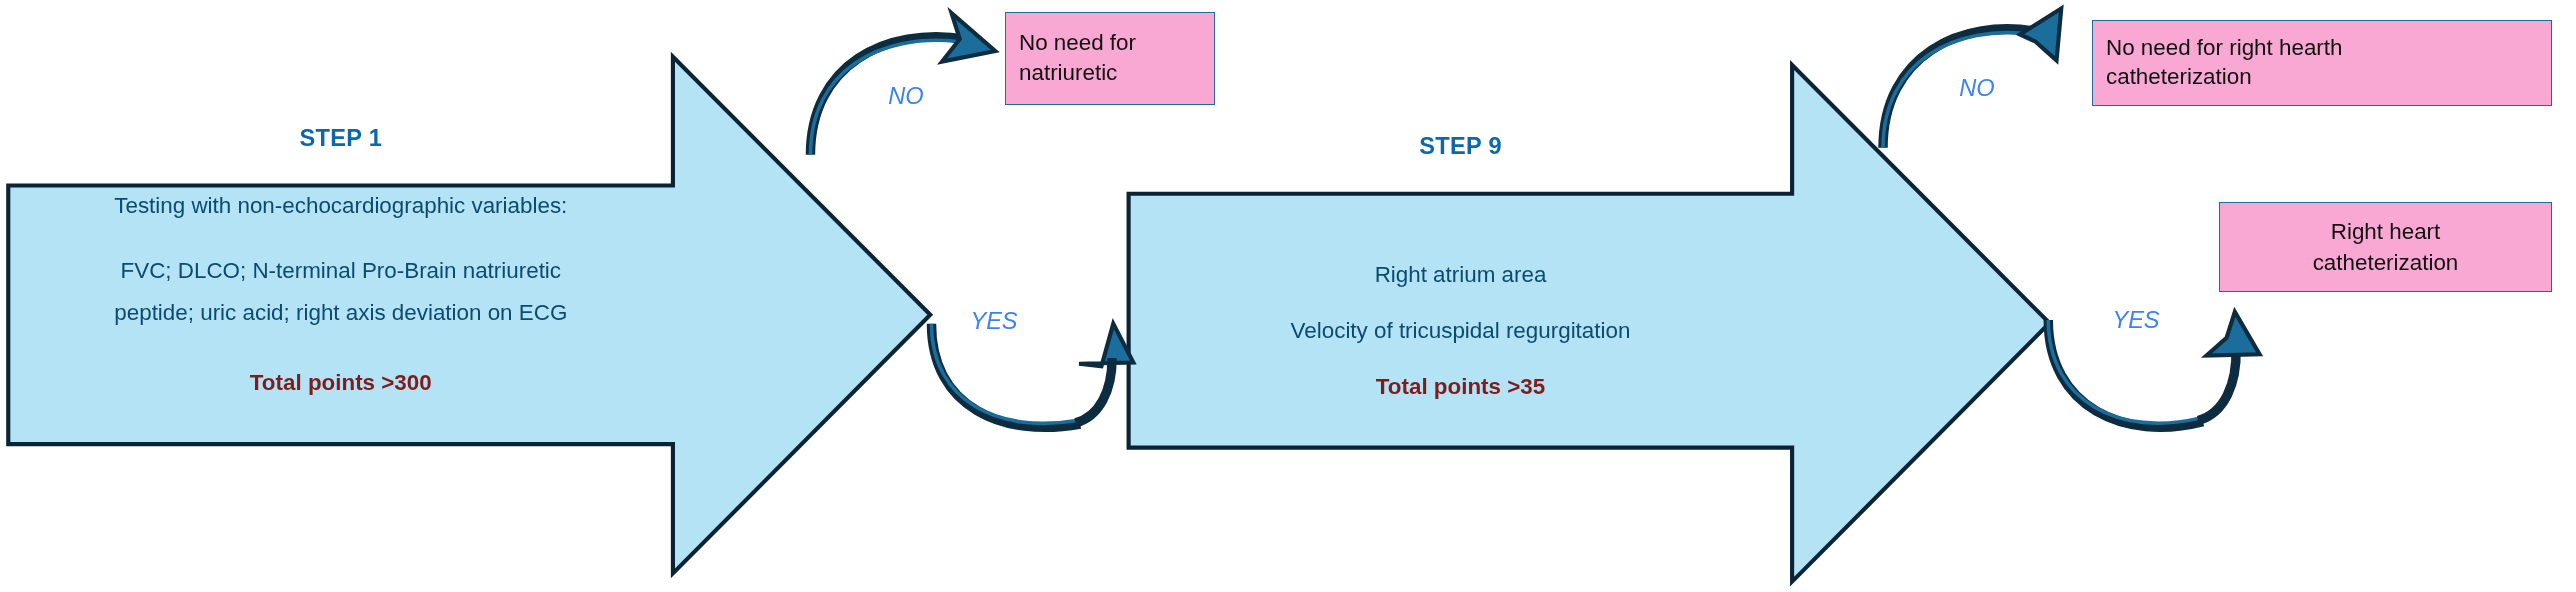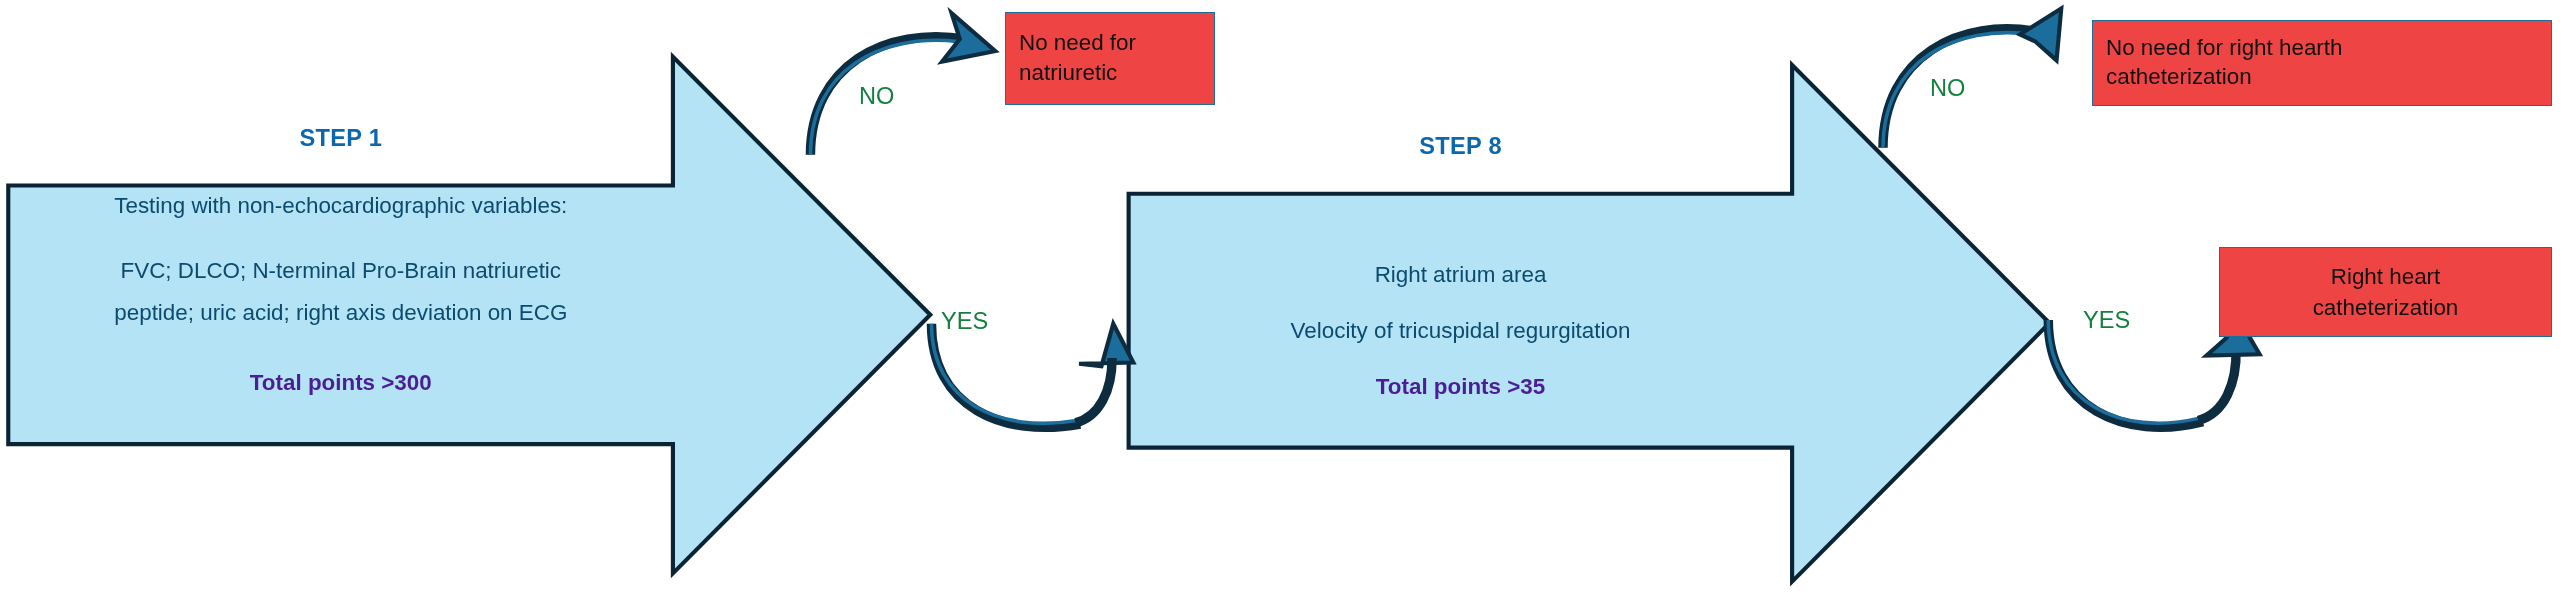--- a/index.html
+++ b/index.html
@@ -39,32 +39,34 @@
     letter-spacing: 0.3px;
   }
   .body-line {
     font-size: 22.4px;
     color: #0c4a6e;
     text-align: center;
   }
   .total-line {
     font-size: 22.4px;
     font-weight: bold;
-    color: #4c1d95;
+    color: #7f1d1d;
     text-align: center;
   }
   .branch-label {
     font-size: 23.6px;
-    color: #15803d;
+    color: #3b82f6;
+    text-align: center;
+    font-style: italic;
   }
   .outbox {
     position: absolute;
     box-sizing: border-box;
     border: 1.8px solid #1b6d9c;
-    background: #ef4444;
+    background: #f9a8d4;
   }
   .outbox-text {
     position: absolute;
     left: 0;
     right: 0;
     font-size: 22.4px;
     color: #111111;
     line-height: 1.32;
   }
   .ob-left { text-align: left; padding-left: 13px; }
@@ -118,21 +120,21 @@
   <div class="txt step-title block-arrow-text" style="left:8.3px; top:127px; width:665px;">STEP 1</div>
 
   <div class="txt body-line block-arrow-text" style="left:8.3px; top:195px; width:665px;">Testing with non-echocardiographic variables:</div>
 
   <div class="txt body-line block-arrow-text" style="left:8.3px; top:260px; width:665px;">FVC; DLCO; N-terminal Pro-Brain natriuretic</div>
 
   <div class="txt body-line block-arrow-text" style="left:8.3px; top:302px; width:665px;">peptide; uric acid; right axis deviation on ECG</div>
 
   <div class="txt total-line block-arrow-text" style="left:8.3px; top:372px; width:665px;">Total points &gt;300</div>
 
-  <div class="txt step-title block-arrow-text" style="left:1129px; top:135px; width:663px;">STEP 8</div>
+  <div class="txt step-title block-arrow-text" style="left:1129px; top:135px; width:663px;">STEP 9</div>
 
 
   <div class="txt body-line block-arrow-text" style="left:1129px; top:264px; width:663px;">Right atrium area</div>
 
   <div class="txt body-line block-arrow-text" style="left:1129px; top:320px; width:663px;">Velocity of tricuspidal regurgitation</div>
 
   <div class="txt total-line block-arrow-text" style="left:1129px; top:376px; width:663px;">Total points &gt;35</div>
 
   <div class="txt branch-label" style="left:859px; top:85px; width:94px;">NO</div>
 
@@ -145,19 +147,19 @@
   <div class="outbox" style="left:1005px; top:11.8px; width:210px; height:93px;">
     <div class="outbox-text ob-left" style="top:15.3px;">No need for</div>
     <div class="outbox-text ob-left" style="top:45px;">natriuretic</div>
   </div>
 
   <div class="outbox" style="left:2092px; top:20px; width:460px; height:86px;">
     <div class="outbox-text ob-left" style="top:11.8px;">No need for right hearth</div>
     <div class="outbox-text ob-left" style="top:41px;">catheterization</div>
   </div>
 
-  <div class="outbox" style="left:2219px; top:202px; width:333px; height:90px;margin-top:45px;">
+  <div class="outbox" style="left:2219px; top:202px; width:333px; height:90px;">
     <div class="outbox-text ob-center" style="top:14px;">Right heart</div>
     <div class="outbox-text ob-center" style="top:45px;">catheterization</div>
   </div>
 
 </div>
 
 
 </body></html>

